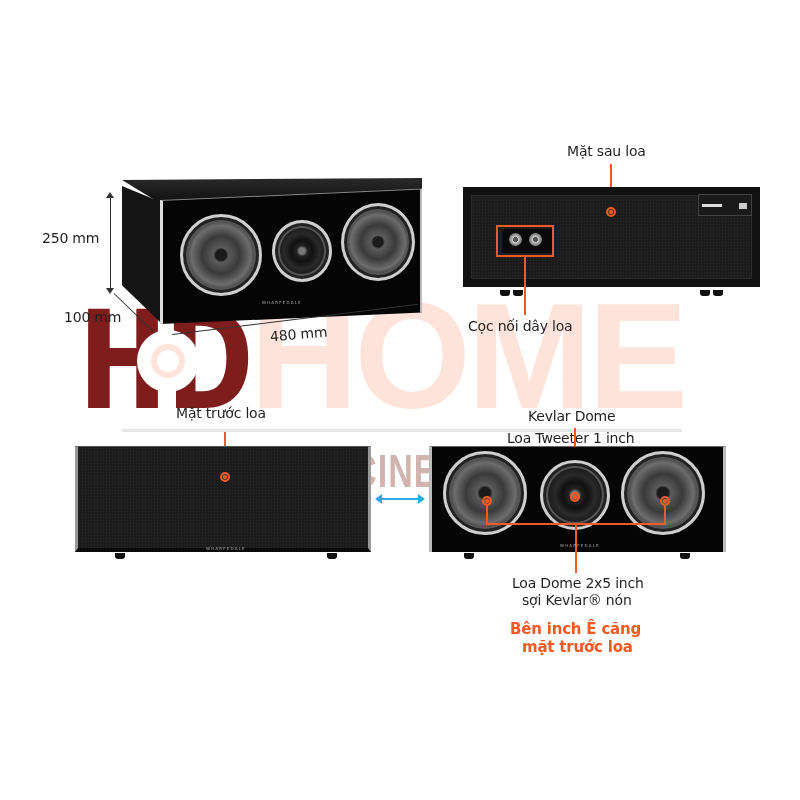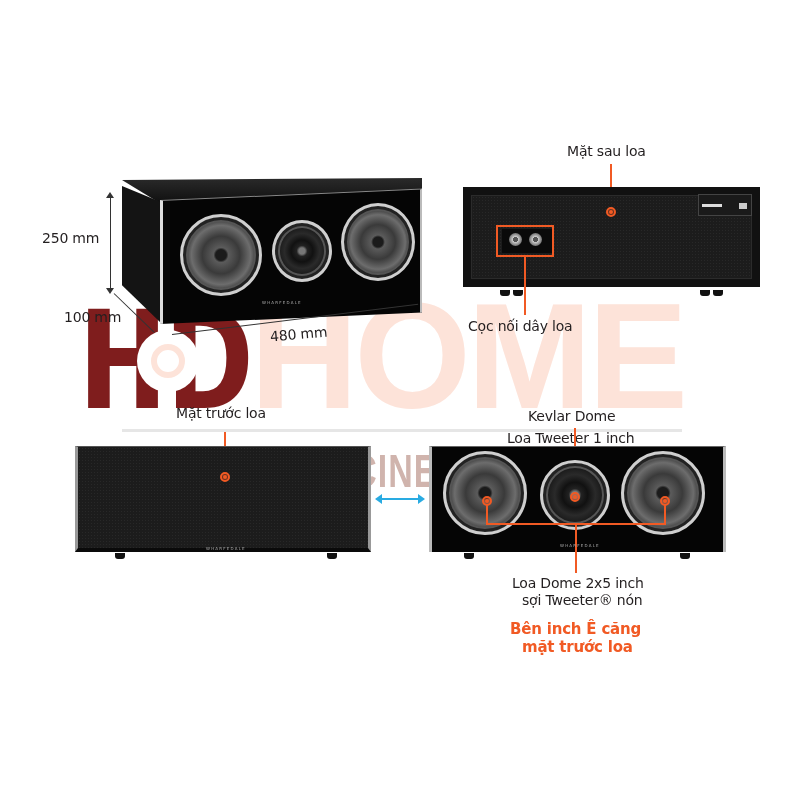--- a/index.html
+++ b/index.html
@@ -177,16 +177,16 @@
   <div class="orange-line" style="left:486px;top:504px;width:2px;height:20px;"></div>
   <div class="orange-line" style="left:664px;top:504px;width:2px;height:20px;"></div>
   <div class="orange-line" style="left:486px;top:523px;width:180px;height:2px;"></div>
   <div class="orange-line" style="left:575px;top:523px;width:2px;height:50px;"></div>
 
   <div class="brand" style="left:560px;top:543px;">WHARFEDALE</div>
   <div class="foot" style="left:464px;top:553px;"></div>
   <div class="foot" style="left:680px;top:553px;"></div>
 
   <div class="label center" style="left:512px;top:575px;">Loa Dome 2x5 inch</div>
-  <div class="label center" style="left:522px;top:592px;">sợi Tweeter® nón</div>
+  <div class="label center" style="left:522px;top:592px;">sợi Kevlar® nón</div>
   <div class="label orange center" style="left:510px;top:620px;">Bên inch Ê căng</div>
   <div class="label orange center" style="left:522px;top:638px;">mặt trước loa</div>
 </div>
 
 </body></html>

